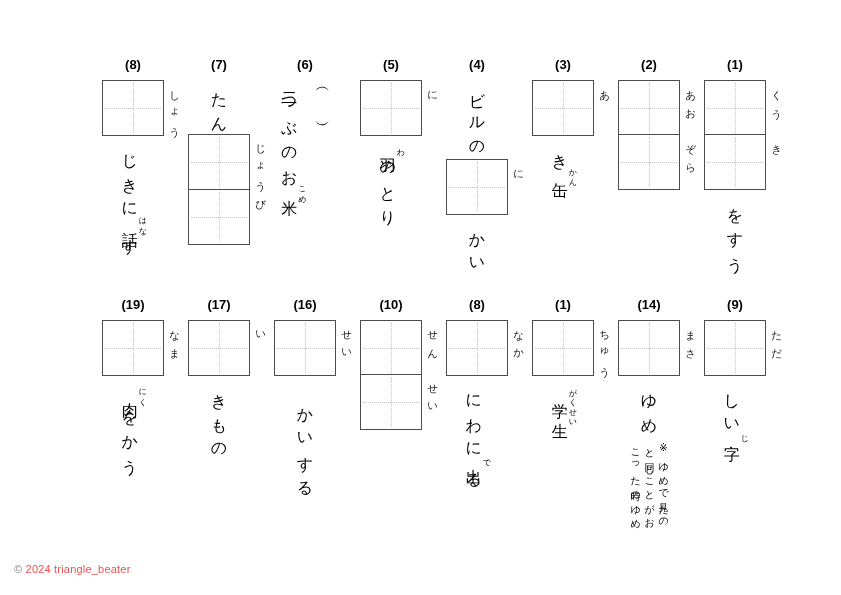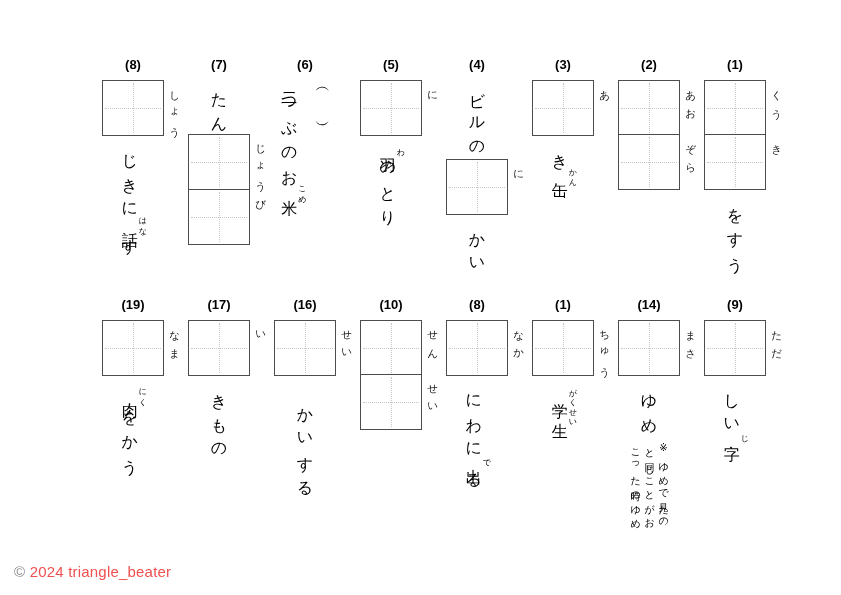--- a/index.html
+++ b/index.html
@@ -41,21 +41,21 @@
   .vtext ruby rt{font-size:8px;letter-spacing:1px;}
   .note{
     writing-mode:vertical-rl;font-size:10px;letter-spacing:2px;
     line-height:14px;margin-top:8px;white-space:normal;
   }
   .paren-col{display:flex;flex-direction:column;align-items:center;margin-top:4px;}
   .paren-col .paren{writing-mode:vertical-rl;font-size:15px;line-height:16px;}
   .paren-open{margin-bottom:30px;}
   .gap{width:1px;}
   #copyright{
-    position:absolute;left:14px;top:563px;font-size:15px;letter-spacing:0.2px;
+    position:absolute;left:14px;top:563px;font-size:11px;letter-spacing:0.2px;
   }
   #copyright .csym{color:#8a8a8a;}
   #copyright .ctext{color:#f05050;}
 </style>
 </head>
 <body>
 
 <div id="worksheet">
   <div id="rows">
       <div class="row" id="row-0">

